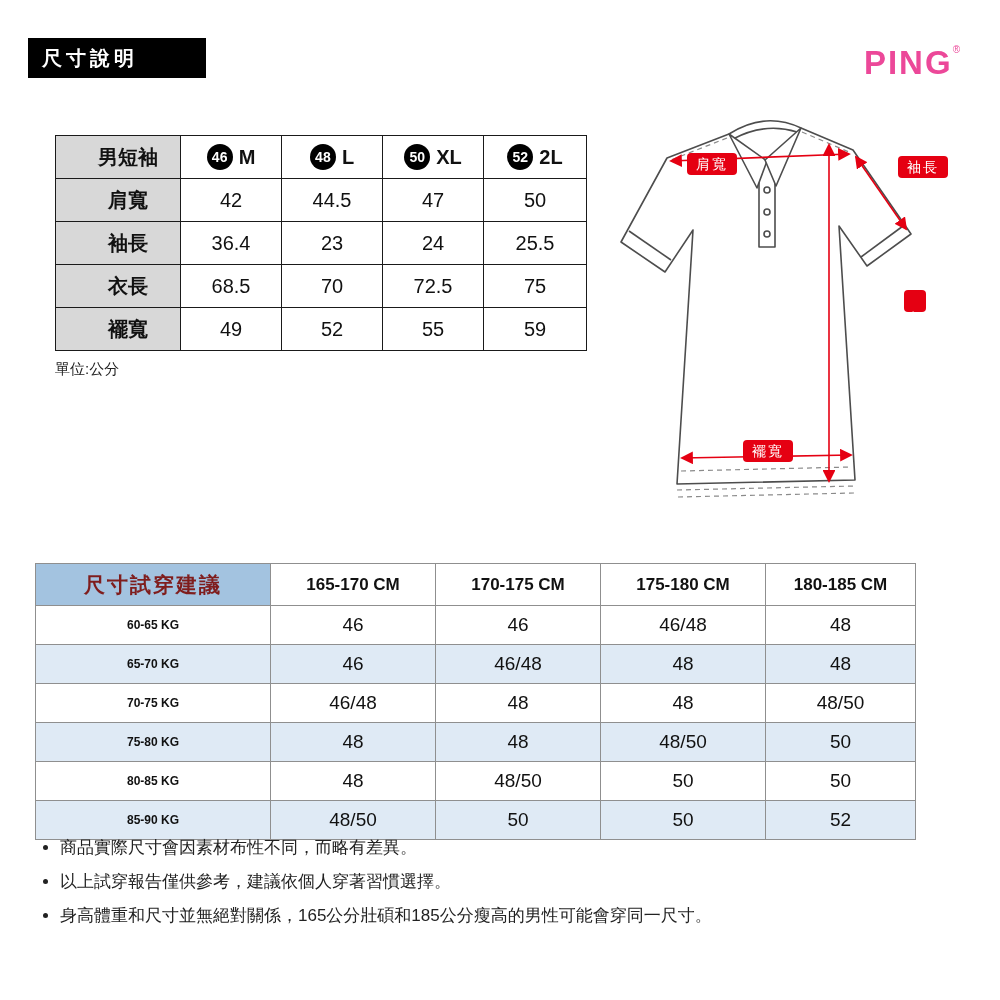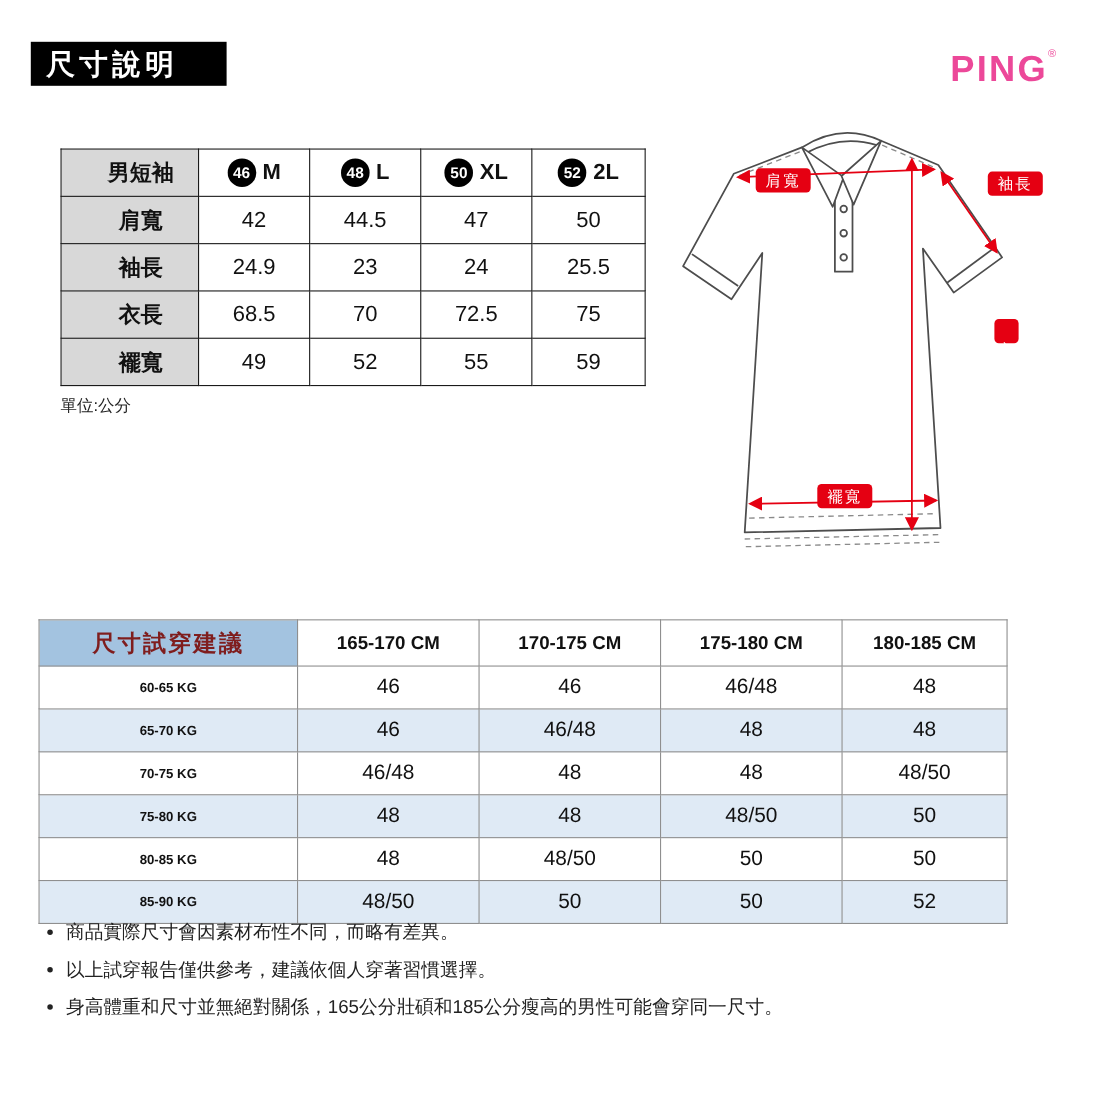--- a/index.html
+++ b/index.html
@@ -8,21 +8,21 @@
     width:1000px; height:1000px;
     font-family:"Liberation Sans","DejaVu Sans",sans-serif;
     color:#111; position:relative;
   }
   .page { position:relative; width:1000px; height:1000px; background:#fff; overflow:hidden; }
 
   
   .title-block {
     position:absolute; left:28px; top:38px; width:178px; height:40px;
     background:#000; color:#fff; display:flex; align-items:center;
-    padding-left:14px; font-size:26px; font-weight:bold; letter-spacing:4px;
+    padding-left:14px; font-size:20px; font-weight:bold; letter-spacing:4px;
   }
   .brand {
     position:absolute; right:38px; top:44px;
     font-size:33px; font-weight:bold; letter-spacing:2px; color:#ec4899;
   }
   .brand sup { font-size:10px; font-weight:normal; vertical-align:top; }
 
   
   .size-table {
     position:absolute; left:55px; top:135px;
@@ -123,21 +123,21 @@
       </tr>
       <tr>
         <td class="hdr">肩寬</td>
         <td>42</td>
         <td>44.5</td>
         <td>47</td>
         <td>50</td>
       </tr>
       <tr>
         <td class="hdr">袖長</td>
-        <td>24.9</td>
+        <td>36.4</td>
         <td>23</td>
         <td>24</td>
         <td>25.5</td>
       </tr>
       <tr>
         <td class="hdr">衣長</td>
         <td>68.5</td>
         <td>70</td>
         <td>72.5</td>
         <td>75</td>

